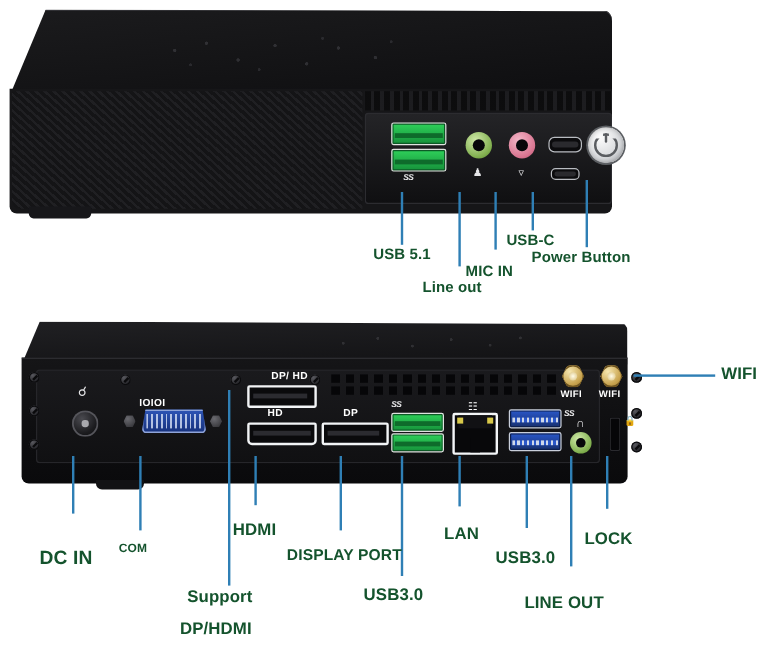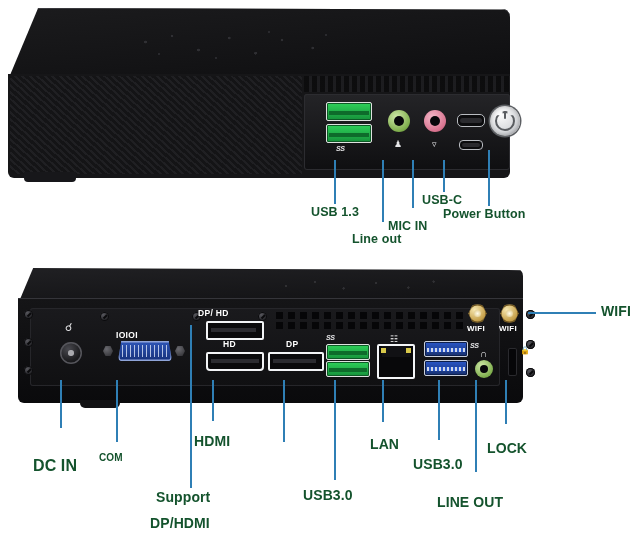--- a/index.html
+++ b/index.html
@@ -193,21 +193,21 @@
       </div>
     </div>
   </div>
 
   <div class="lead" style="left:334px;top:160px;height:44px;"></div>
   <div class="lead" style="left:382px;top:160px;height:62px;"></div>
   <div class="lead" style="left:412px;top:160px;height:48px;"></div>
   <div class="lead" style="left:443px;top:160px;height:32px;"></div>
   <div class="lead" style="left:488px;top:150px;height:56px;"></div>
 
-  <div class="lbl" style="left:311px;top:205px;font-size:12.5px;">USB 1.3</div>
+  <div class="lbl" style="left:311px;top:205px;font-size:12.5px;">USB 5.1</div>
   <div class="lbl" style="left:352px;top:232px;font-size:12.5px;">Line out</div>
   <div class="lbl" style="left:388px;top:219px;font-size:12.5px;">MIC IN</div>
   <div class="lbl" style="left:422px;top:193px;font-size:12.5px;">USB-C</div>
   <div class="lbl" style="left:443px;top:207px;font-size:12.5px;">Power Button</div>
 
   <div id="rear-unit">
     <div class="r-topface">
       <div class="r-speckle"></div>
     </div>
     <div class="r-face"></div>
@@ -228,21 +228,21 @@
       <div class="hexscrew" style="left:73px;top:38px;"></div>
       <div class="vga" style="left:88px;top:33px;width:54px;height:20px;">
           <div class="pins"></div>
         </div>
       <div class="hexscrew" style="left:145px;top:38px;"></div>
 
       <div class="screw" style="left:70px;top:4px;"></div>
       <div class="screw" style="left:162px;top:4px;"></div>
       <div class="screw" style="left:228px;top:4px;"></div>
 
-      <div class="port-cap" style="left:168px;top:0px;">DP/ HD</div>
+      <div class="port-cap" style="left:196px;top:0px;">DP/ HD</div>
       <div class="dp-port" style="left:176px;top:13px;width:54px;height:15px;">
           <div class="slot"></div>
         </div>
 
       <div class="port-cap" style="left:193px;top:31px;text-align:right;">HD</div>
       <div class="hdmi-port" style="left:176px;top:44px;width:54px;height:15px;">
           <div class="slot"></div>
         </div>
 
       <div class="port-cap" style="left:256px;top:31px;">DP</div>
@@ -310,20 +310,21 @@
   <div class="lead" style="left:438px;top:380px;height:60px;"></div>
   <div class="lead" style="left:475px;top:380px;height:92px;"></div>
   <div class="lead" style="left:505px;top:380px;height:44px;"></div>
   <div class="lead-h" style="left:528px;top:312px;width:68px;"></div>
 
   <div class="lbl" style="left:33px;top:457px;font-size:16px;">DC IN</div>
   <div class="lbl" style="left:99px;top:452px;font-size:10px;">COM</div>
   <div class="lbl" style="left:156px;top:489px;font-size:14px;">Support</div>
   <div class="lbl" style="left:150px;top:515px;font-size:14px;">DP/HDMI</div>
   <div class="lbl" style="left:194px;top:433px;font-size:14px;">HDMI</div>
+  <div class="lbl" style="left:239px;top:455px;font-size:13px;">DISPLAY PORT</div>
   <div class="lbl" style="left:370px;top:436px;font-size:14px;">LAN</div>
   <div class="lbl" style="left:303px;top:487px;font-size:14px;">USB3.0</div>
   <div class="lbl" style="left:413px;top:456px;font-size:14px;">USB3.0</div>
   <div class="lbl" style="left:437px;top:494px;font-size:14px;">LINE OUT</div>
   <div class="lbl" style="left:487px;top:440px;font-size:14px;">LOCK</div>
   <div class="lbl" style="left:601px;top:303px;font-size:14px;">WIFI</div>
 
 </div>
 
 </body></html>

